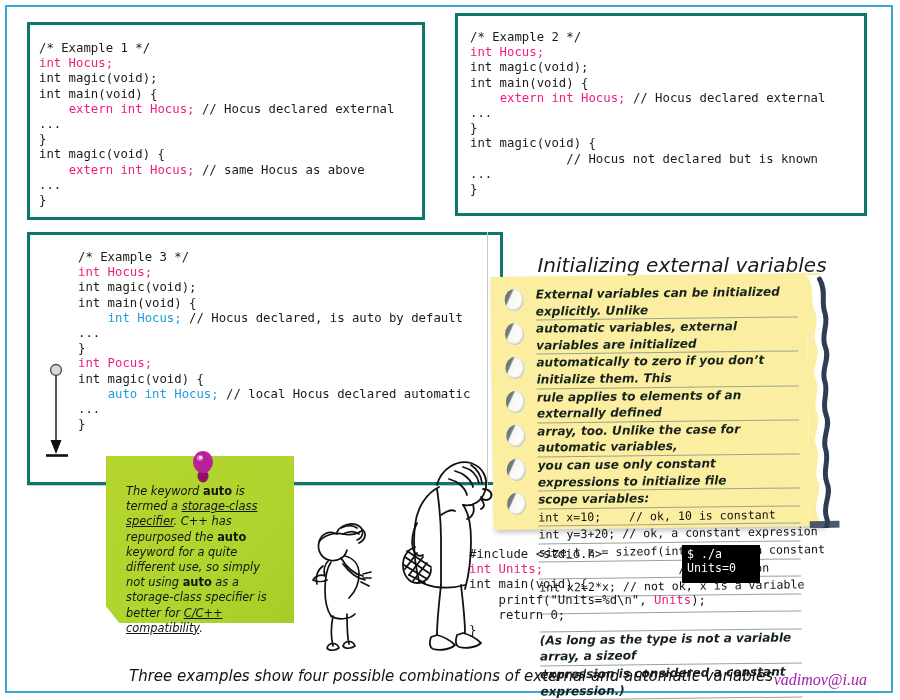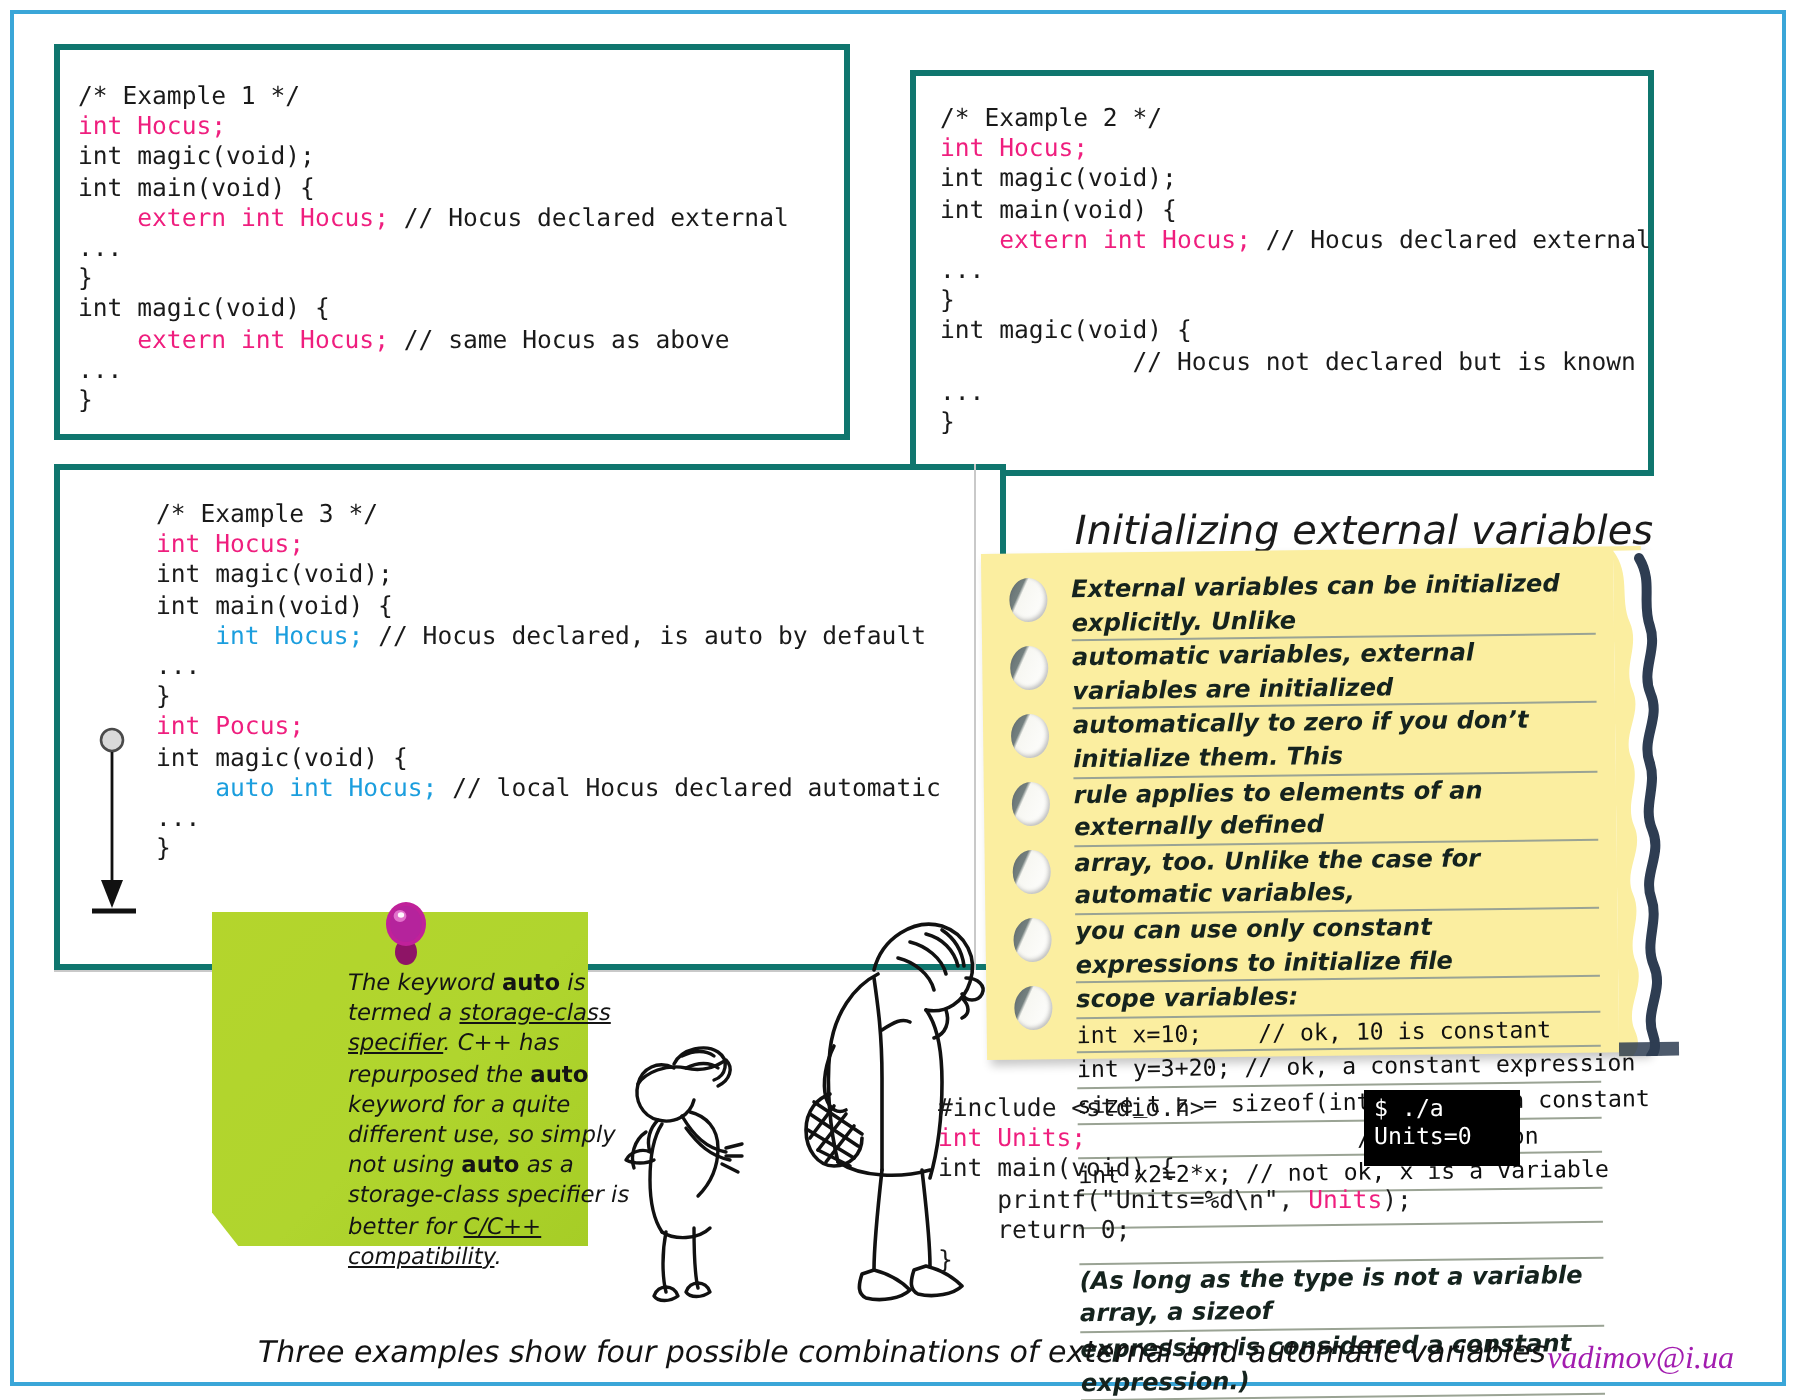--- a/index.html
+++ b/index.html
@@ -34,21 +34,21 @@
     line-height: 15.2px;
     white-space: pre;
     color: #1a1a1a;
   }
   .k-pink { color: #ef1e7e; }
   .k-blue { color: #1b9ede; }
 
   
   #ex1 { left: 20px;  top: 15px;  width: 398px; height: 198px; }
   #ex1 .code { position: absolute; left: 9px; top: 16px; }
-  #ex2 { left: 448px; top: 28px;  width: 372px; height: 203px; }
+  #ex2 { left: 448px; top: 6px;  width: 412px; height: 203px; }
   #ex2 .code { position: absolute; left: 12px; top: 14px; }
   #ex3 { left: 20px;  top: 225px; width: 476px; height: 253px; }
   #ex3 .code { position: absolute; left: 48px; top: 15px; }
 
   
   #ex3arrow { position: absolute; left: 38px; top: 355px; width: 30px; height: 98px; }
 
   
   #note-title {
     position: absolute; left: 480px; top: 246px; width: 390px;
@@ -112,21 +112,20 @@
     background: linear-gradient(135deg,#b4d52c 0%,#b0d52e 55%,#a6cd26 100%);
     box-shadow: 3px 4px 7px rgba(0,0,0,.35);
     clip-path: polygon(0 0, 100% 0, 100% 100%, 7% 100%, 0 90%);
   }
   #gnote .gtext {
     position: absolute; left: 20px; top: 28px; width: 155px;
     font-family: "DejaVu Sans", sans-serif;
     font-style: italic;
     font-size: 11.4px; line-height: 15.2px;
     color: #141414;
-    margin-left: 48px;
   }
   #gnote .gtext b { font-style: normal; }
   .u { text-decoration: underline; }
   #pin {
     position: absolute; left: 84px; top: -6px; width: 26px; height: 34px;
   }
 
   
   #bottomcode { position: absolute; left: 462px; top: 540px; }
   #terminal {

